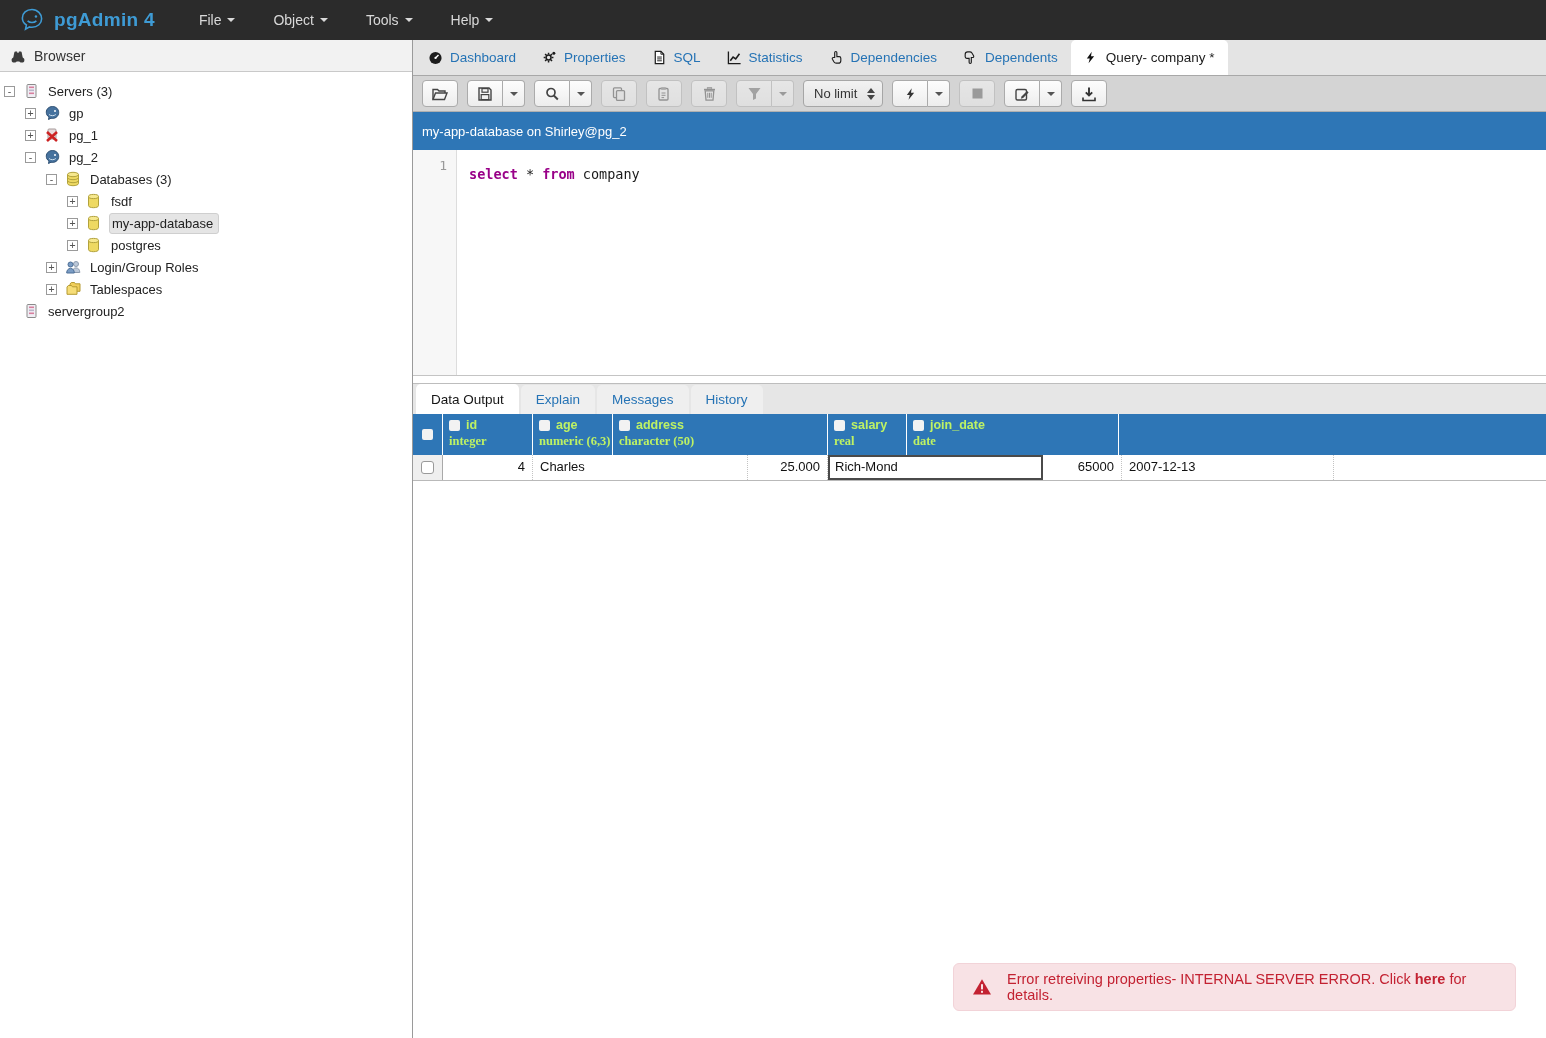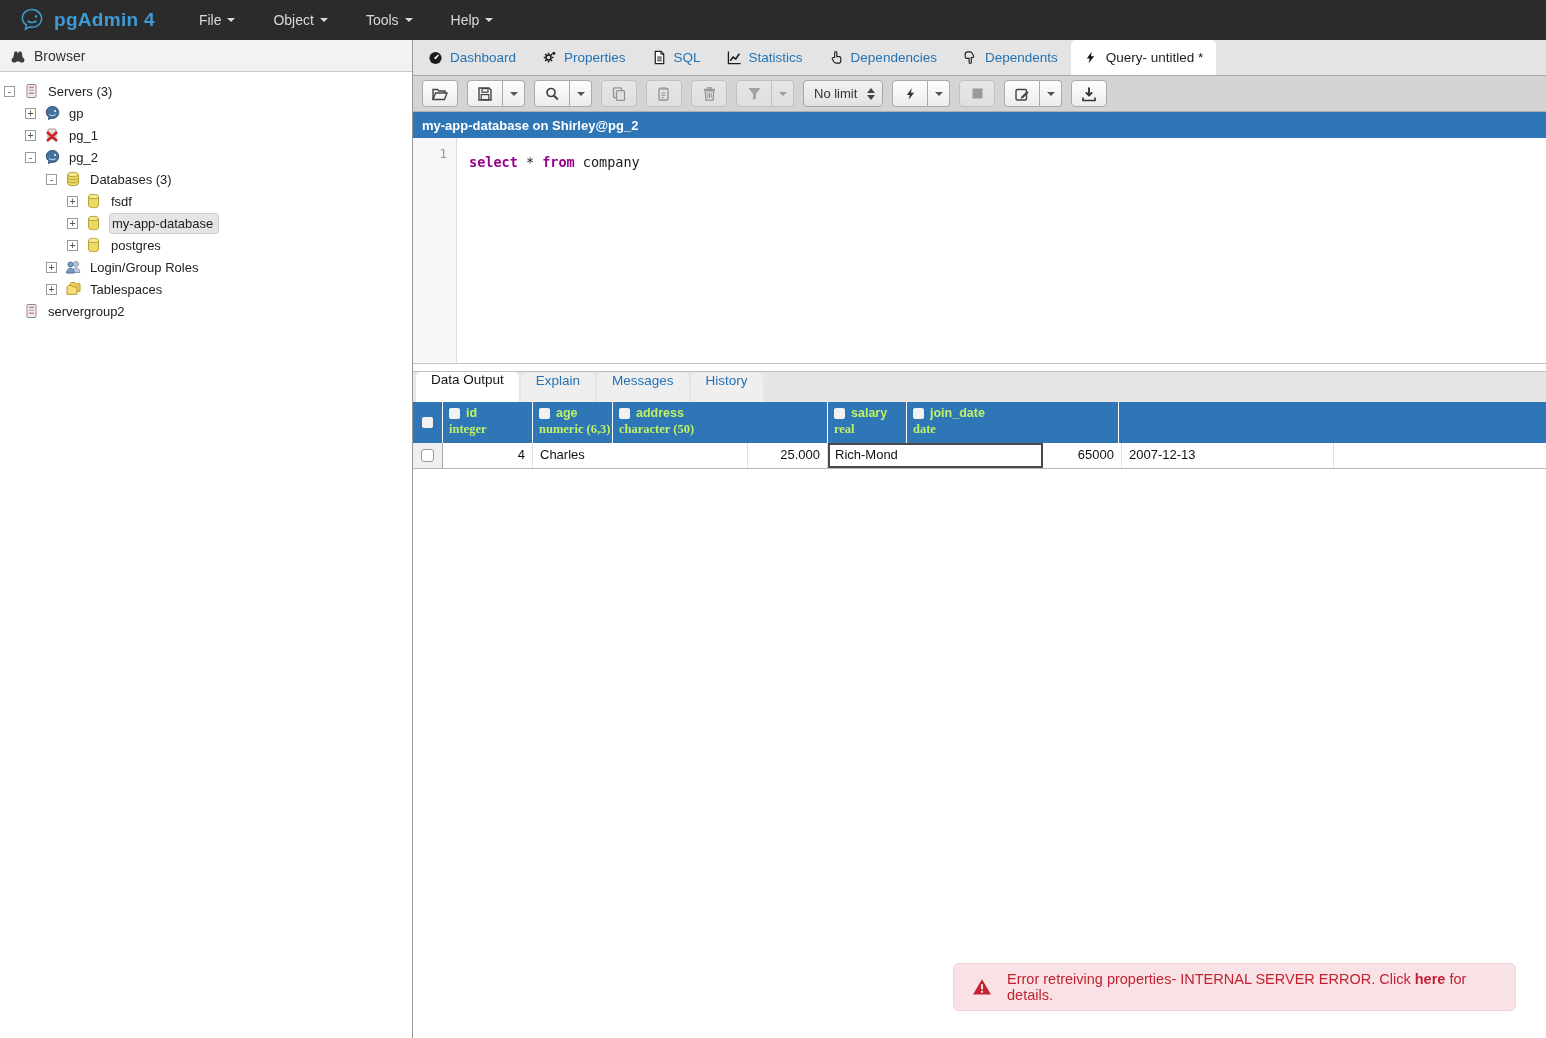--- a/index.html
+++ b/index.html
@@ -50,33 +50,33 @@
   .btn-group .tbtn + .tbtn { border-left:none; }
   .tbtn.caret-btn { width:22px; }
   .tbtn .caret { border-top-color:#555; }
   .tbtn.disabled { opacity:.45; }
   .limit-box { height:27px; border:1px solid #a6a6a6; border-radius:4px; background:linear-gradient(#f2f2f2,#e2e2e2);
     display:flex; align-items:center; gap:10px; padding:0 7px 0 10px; font-size:13px; color:#333; }
   .spinner { display:flex; flex-direction:column; gap:2px; }
   .spin-up { width:0;height:0;border-left:4px solid transparent;border-right:4px solid transparent;border-bottom:5px solid #444; }
   .spin-dn { width:0;height:0;border-left:4px solid transparent;border-right:4px solid transparent;border-top:5px solid #444; }
 
-  .conn-bar { height:26px; background:#2e76b6; color:#fff; font-size:13px; font-weight:bold;
+  .conn-bar { height:38px; background:#2e76b6; color:#fff; font-size:13px; font-weight:normal;
     display:flex; align-items:center; padding:0 9px; }
 
   .editor { height:226px; display:flex; background:#fff; border-bottom:1px solid #c4c4c4; }
   .gutter { width:44px; background:#f7f7f7; border-right:1px solid #ddd; text-align:right;
     padding:8px 9px 0 0; color:#999; font-family:"DejaVu Sans Mono",monospace; font-size:13px; }
   .code { padding:16px 0 0 12px; font-family:"DejaVu Sans Mono",monospace; font-size:13.5px; color:#1a1a1a; flex:1; }
   .kw { color:#990088; font-weight:bold; }
 
   .editor-gap { height:7px; background:#fff; }
 
   .out-tabs { height:31px; background:#e6e6e6; border-top:1px solid #bdbdbd; display:flex; align-items:stretch; padding-left:3px; }
-  .out-tab { display:flex; align-items:flex-start; padding:0 15px; font-size:13.5px; color:#2573b5;
+  .out-tab { display:flex; align-items:center; padding:0 15px; font-size:13.5px; color:#2573b5;
     background:#efefef; border-radius:5px 5px 0 0; margin:1px 2px 0 0; cursor:default; }
   .out-tab.active { background:#ffffff; color:#141414; margin-top:0; }
 
   
   .grid-header { display:flex; height:41px; background:#2e76b6; color:#bef264; }
   .gh-cell { border-right:1px solid #ffffff; padding:4px 6px; font-size:12.5px; font-weight:bold; overflow:hidden; white-space:nowrap; }
   .gh-top { display:flex; align-items:center; gap:6px; }
   .gh-type { font-weight:bold; margin-top:2px;font-family:Liberation Serif, serif; }
   .hcheck { width:11px; height:11px; background:#f2f2f2; border-radius:2px; flex:none; }
   .col-check { width:30px; min-width:30px; display:flex; align-items:center; justify-content:center; }
@@ -365,21 +365,21 @@
             </svg>
         </span>
         <span>Dependents</span>
       </div>
       <div class="doc-tab active">
         <span class="tabicon">
           <svg width="13" height="15" viewBox="0 0 16 16">
               <path d="M9.5 1L3.5 9.2h3.6L5.6 15l6.9-8.6H8.6z" fill="#111"></path>
             </svg>
         </span>
-        <span>Query- untitled *</span>
+        <span>Query- company *</span>
       </div>
     </div>
 
     <div class="query-toolbar">
       <div class="btn-group">
         <div class="tbtn">
           <svg width="18" height="16" viewBox="0 0 18 16">
               <path d="M2 13.5v-10h4.5L8 5h6v2" fill="none" stroke="#444" stroke-width="1.4"></path>
               <path d="M2 13.5L4.5 7H16l-2.5 6.5z" fill="none" stroke="#444" stroke-width="1.4"></path>
             </svg>

